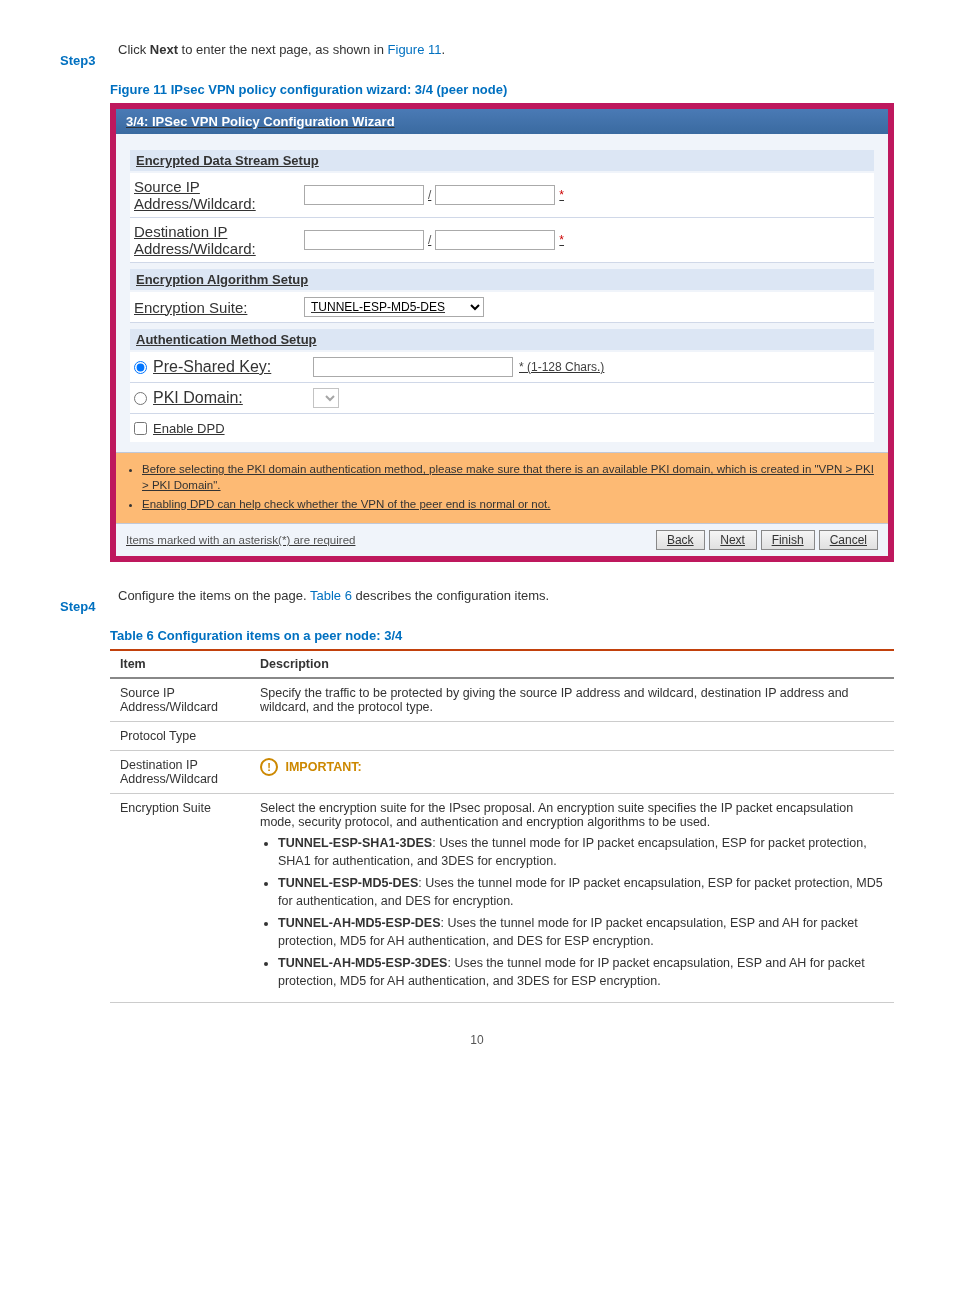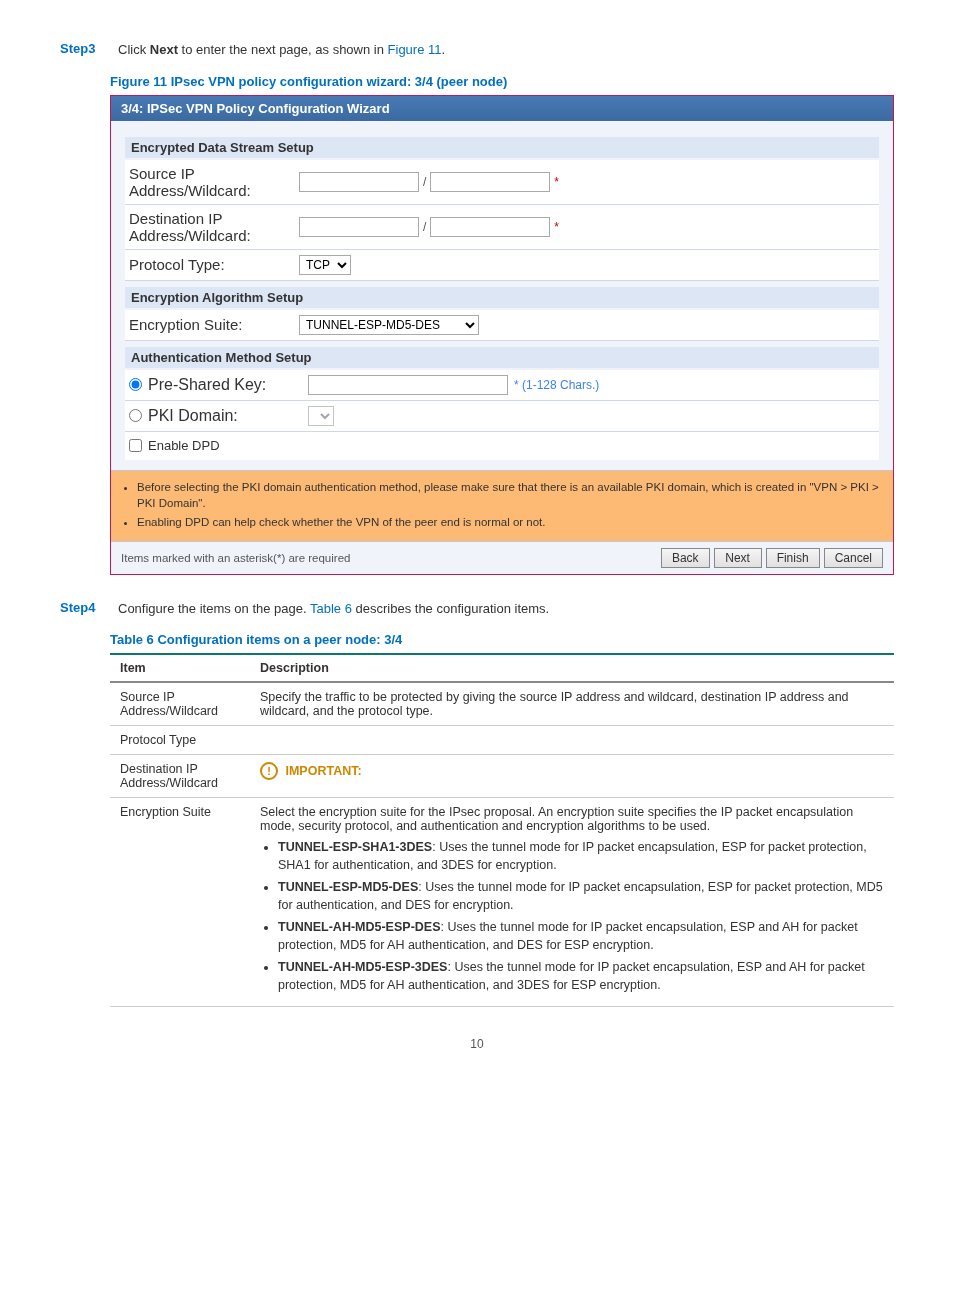--- a/index.html
+++ b/index.html
@@ -18,21 +18,21 @@
       display: flex;
       align-items: flex-start;
       margin-bottom: 14px;
     }
     .step-label {
       color: #0070c0;
       font-weight: bold;
       font-size: 13px;
       min-width: 50px;
       margin-right: 8px;
-      margin-top: 1px;
+      margin-top: 13px;
     }
     .step-text {
       font-size: 13px;
       line-height: 1.5;
     }
     .step-text a {
       color: #0070c0;
       text-decoration: none;
     }
     .step-text strong {
@@ -44,21 +44,22 @@
       color: #0070c0;
       font-weight: bold;
       font-size: 13px;
       margin-left: 50px;
       margin-bottom: 6px;
     }
 
     
     .wizard-container {
       margin-left: 50px;
-      border: 1px solid #be185d;
+      border: 6px solid #be185d;
+      text-decoration: underline;
     }
     .wizard-title-bar {
       background: linear-gradient(to bottom, #4a7ab5, #3a6aa0);
       color: #fff;
       font-size: 13px;
       font-weight: bold;
       padding: 5px 10px;
     }
     .wizard-body {
       background: #f0f4fa;
@@ -224,21 +225,21 @@
       margin-left: 50px;
       border-collapse: collapse;
       width: calc(100% - 50px);
       font-size: 12.5px;
     }
     .config-table th {
       font-weight: bold;
       text-align: left;
       padding: 6px 10px;
       border-bottom: 2px solid #888;
-      border-top: 2px solid #0f766e;
+      border-top: 2px solid #c2410c;
       background: #fff;
     }
     .config-table td {
       padding: 7px 10px;
       vertical-align: top;
       border-bottom: 1px solid #ccc;
     }
     .config-table td:first-child {
       width: 140px;
       font-size: 12.5px;
@@ -312,30 +313,20 @@
     <div class="form-row">
       <div class="form-label">Destination IP Address/Wildcard:</div>
       <div class="form-fields">
         <input type="text" class="form-input" style="">
         <span class="slash">/</span>
         <input type="text" class="form-input" style="">
         <span class="asterisk">*</span>
       </div>
     </div>
 
-    <div class="form-row">
-      <div class="form-label">Protocol Type:</div>
-      <div class="form-fields">
-        <select class="protocol-select">
-          <option>TCP</option>
-          <option>UDP</option>
-          <option>Any</option>
-        </select>
-      </div>
-    </div>
 
     <div class="section-header">Encryption Algorithm Setup</div>
 
     <div class="form-row">
       <div class="form-label">Encryption Suite:</div>
       <div class="form-fields">
         <select class="enc-select">
           <option>TUNNEL-ESP-MD5-DES</option>
           <option>TUNNEL-ESP-SHA1-3DES</option>
           <option>TUNNEL-AH-MD5-ESP-DES</option>
@@ -343,21 +334,21 @@
         </select>
       </div>
     </div>
 
     <div class="section-header">Authentication Method Setup</div>
 
     <div class="radio-row">
       <input type="radio" name="auth" checked="" style="">
       <span class="radio-label">Pre-Shared Key:</span>
       <input type="text" class="form-input form-input-wide" style="">
-      <span style="font-size:12px; color:#3b82f6; margin-left:6px;">* (1-128 Chars.)</span>
+      <span style="font-size:12px; color:#404040; margin-left:6px;">* (1-128 Chars.)</span>
     </div>
 
     <div class="radio-row">
       <input type="radio" name="auth" style="">
       <span class="radio-label">PKI Domain:</span>
       <select class="protocol-select" disabled="">
         <option></option>
       </select>
     </div>
 

